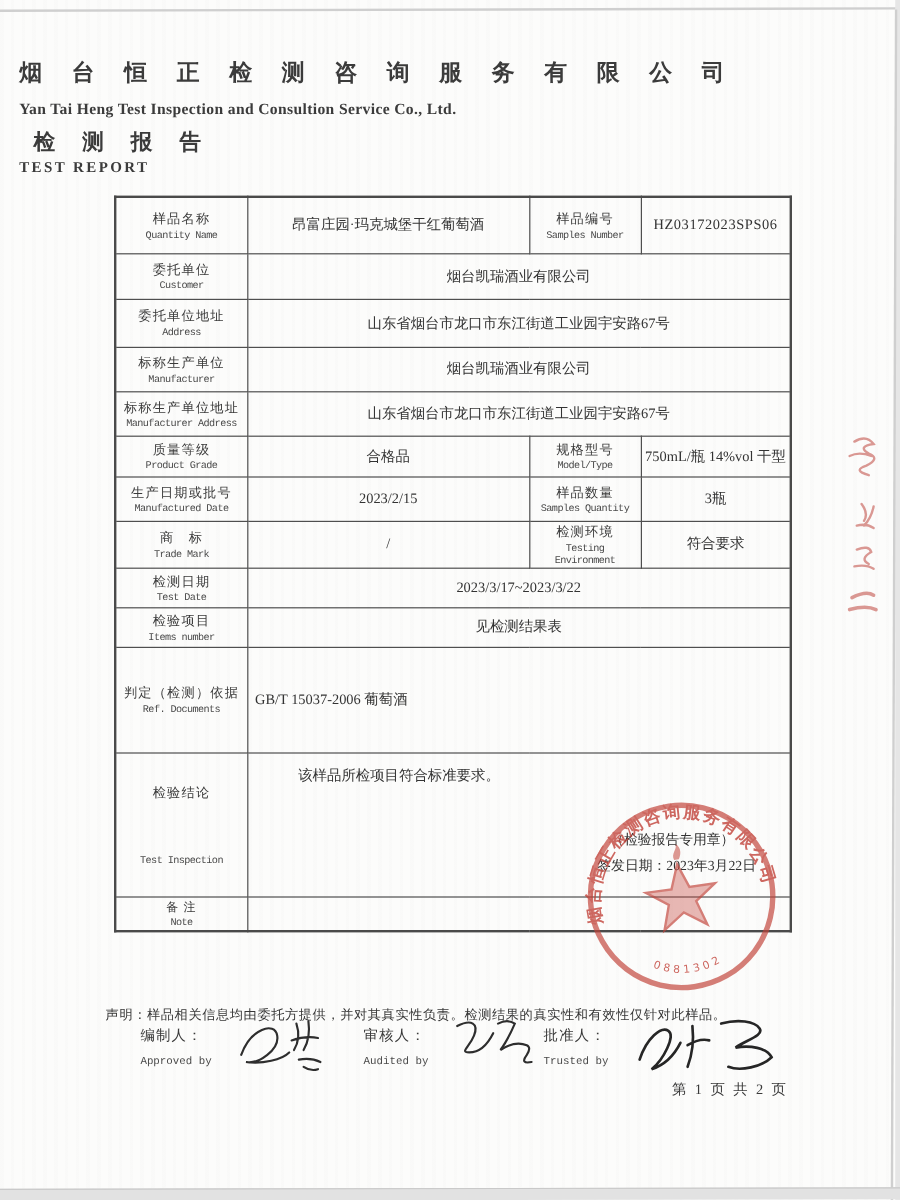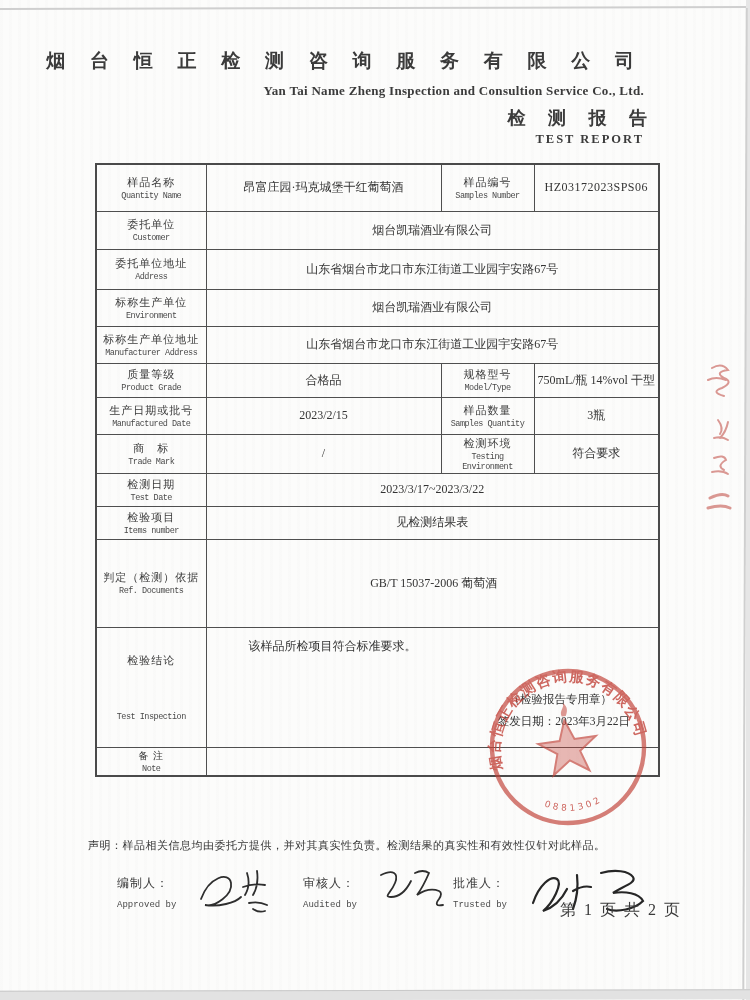--- a/index.html
+++ b/index.html
@@ -15,21 +15,21 @@
       repeating-linear-gradient(90deg, rgba(150,150,150,0.025) 0 3px, rgba(255,255,255,0) 3px 9px),
       #fcfcfb;
   }
   
   .edge-top{position:absolute;top:7px;left:0;width:750px;height:2px;background:#cfcfcf;transform:rotate(-0.15deg);}
   .edge-right{position:absolute;top:8px;right:4px;width:2px;height:992px;background:#cfcfcf;transform:rotate(0.2deg);}
   .edge-right-bg{position:absolute;top:0;right:0;width:4px;height:1000px;background:#e6e6e6;}
   .edge-bottom{position:absolute;left:0;bottom:0;width:750px;height:9px;background:#e2e2e2;border-top:1px solid #c9c9c9;transform:rotate(-0.1deg);}
 
   
-  .hdr{position:absolute;left:4px;width:640px;text-align:right;color:#3b3b3b;}
+  .hdr{position:absolute;left:16px;width:640px;text-align:left;color:#3b3b3b;}
   .hdr.cn-company{top:48px;font-size:19px;font-weight:bold;letter-spacing:10px;}
   .hdr.en-company{top:83px;font-size:13px;font-weight:bold;letter-spacing:0.3px;}
   .hdr.cn-title{top:106px;font-size:18px;font-weight:bold;letter-spacing:9px;padding-left:12px;}
   .hdr.en-title{top:132px;font-size:12.5px;font-weight:bold;letter-spacing:2px;}
 
   
   table.report{
     position:absolute;left:95px;top:163px;width:563px;
     border-collapse:collapse;table-layout:fixed;
     border:2px solid #4a4a4a;
@@ -37,58 +37,58 @@
   table.report td{
     border:1px solid #4f4f4f;
     padding:1px 3px;
     text-align:center;vertical-align:middle;
     font-size:12px;color:#333;
     overflow:hidden;
   }
   td.lbl .lc{font-size:11px;letter-spacing:1px;color:#3a3a3a;}
   td.lbl .le{font-size:8.5px;font-family:"Liberation Mono","DejaVu Sans Mono",monospace;color:#4a4a4a;margin-top:1px;letter-spacing:-0.5px;}
   td.val{font-size:12px;}
-  td.val.left{text-align:center;padding-left:6px;}
+  td.val.left{text-align:left;padding-left:6px;}
   td.mono{font-family:"Liberation Serif",serif;letter-spacing:0.5px;}
 
   
   td.concl{position:relative;}
   .concl-text{position:absolute;top:10px;left:42px;font-size:12px;}
   .seal-note{position:absolute;right:46px;bottom:40px;font-size:11.5px;}
   .issue-date{position:absolute;right:28px;bottom:18px;font-size:11.5px;}
   .concl-lbl{height:112px;display:flex;flex-direction:column;justify-content:space-around;align-items:center;}
 
   
   .stamp{position:absolute;left:487px;top:666px;width:162px;height:162px;transform:rotate(-8deg);opacity:0.8;pointer-events:none;}
 
   
   .scribbles{position:absolute;left:684px;top:350px;width:62px;height:175px;opacity:0.6;pointer-events:none;}
 
   
   .declaration{position:absolute;left:88px;top:838px;width:600px;font-size:11px;letter-spacing:0.5px;color:#363636;}
-  .sig-row{position:absolute;left:95px;top:875px;width:600px;height:50px;}
+  .sig-row{position:absolute;left:95px;top:855px;width:600px;height:50px;}
   .sig-group{position:absolute;top:0;}
   .sig-lbl-cn{font-size:12px;letter-spacing:1px;color:#3a3a3a;}
   .sig-lbl-en{font-size:9px;font-family:"Liberation Mono","DejaVu Sans Mono",monospace;color:#4a4a4a;margin-top:8px;}
   .sig-ink{position:absolute;top:-12px;pointer-events:none;}
 
-  .page-num{position:absolute;left:560px;top:900px;font-size:16px;letter-spacing:2px;color:#3a3a3a;}
+  .page-num{position:absolute;left:560px;top:900px;font-size:12px;letter-spacing:2px;color:#3a3a3a;}
 </style>
 </head>
 <body>
 
 <div class="page">
 
   <div class="edge-top"></div>
   <div class="edge-right-bg"></div>
   <div class="edge-right"></div>
   <div class="edge-bottom"></div>
 
   <div class="hdr cn-company">烟 台 恒 正 检 测 咨 询 服 务 有 限 公 司</div>
-  <div class="hdr en-company">Yan Tai Name Zheng Inspection and Consultion Service Co., Ltd.</div>
+  <div class="hdr en-company">Yan Tai Heng Test Inspection and Consultion Service Co., Ltd.</div>
   <div class="hdr cn-title">检 测 报 告</div>
   <div class="hdr en-title">TEST  REPORT</div>
 
   <table class="report">
     <colgroup>
         <col style="width:110px">
         <col style="width:235px">
         <col style="width:93px">
         <col style="width:125px">
       </colgroup>
@@ -119,21 +119,21 @@
       <td class="lbl">
         <div class="lc">委托单位地址</div>
         <div class="le">Address</div>
       </td>
       <td class="val" colspan="3">山东省烟台市龙口市东江街道工业园宇安路67号</td>
     </tr>
 
     <tr style="height:37px">
       <td class="lbl">
         <div class="lc">标称生产单位</div>
-        <div class="le">Environment</div>
+        <div class="le">Manufacturer</div>
       </td>
       <td class="val" colspan="3">烟台凯瑞酒业有限公司</td>
     </tr>
 
     <tr style="height:37px">
       <td class="lbl">
         <div class="lc">标称生产单位地址</div>
         <div class="le">Manufacturer Address</div>
       </td>
       <td class="val" colspan="3">山东省烟台市龙口市东江街道工业园宇安路67号</td>

